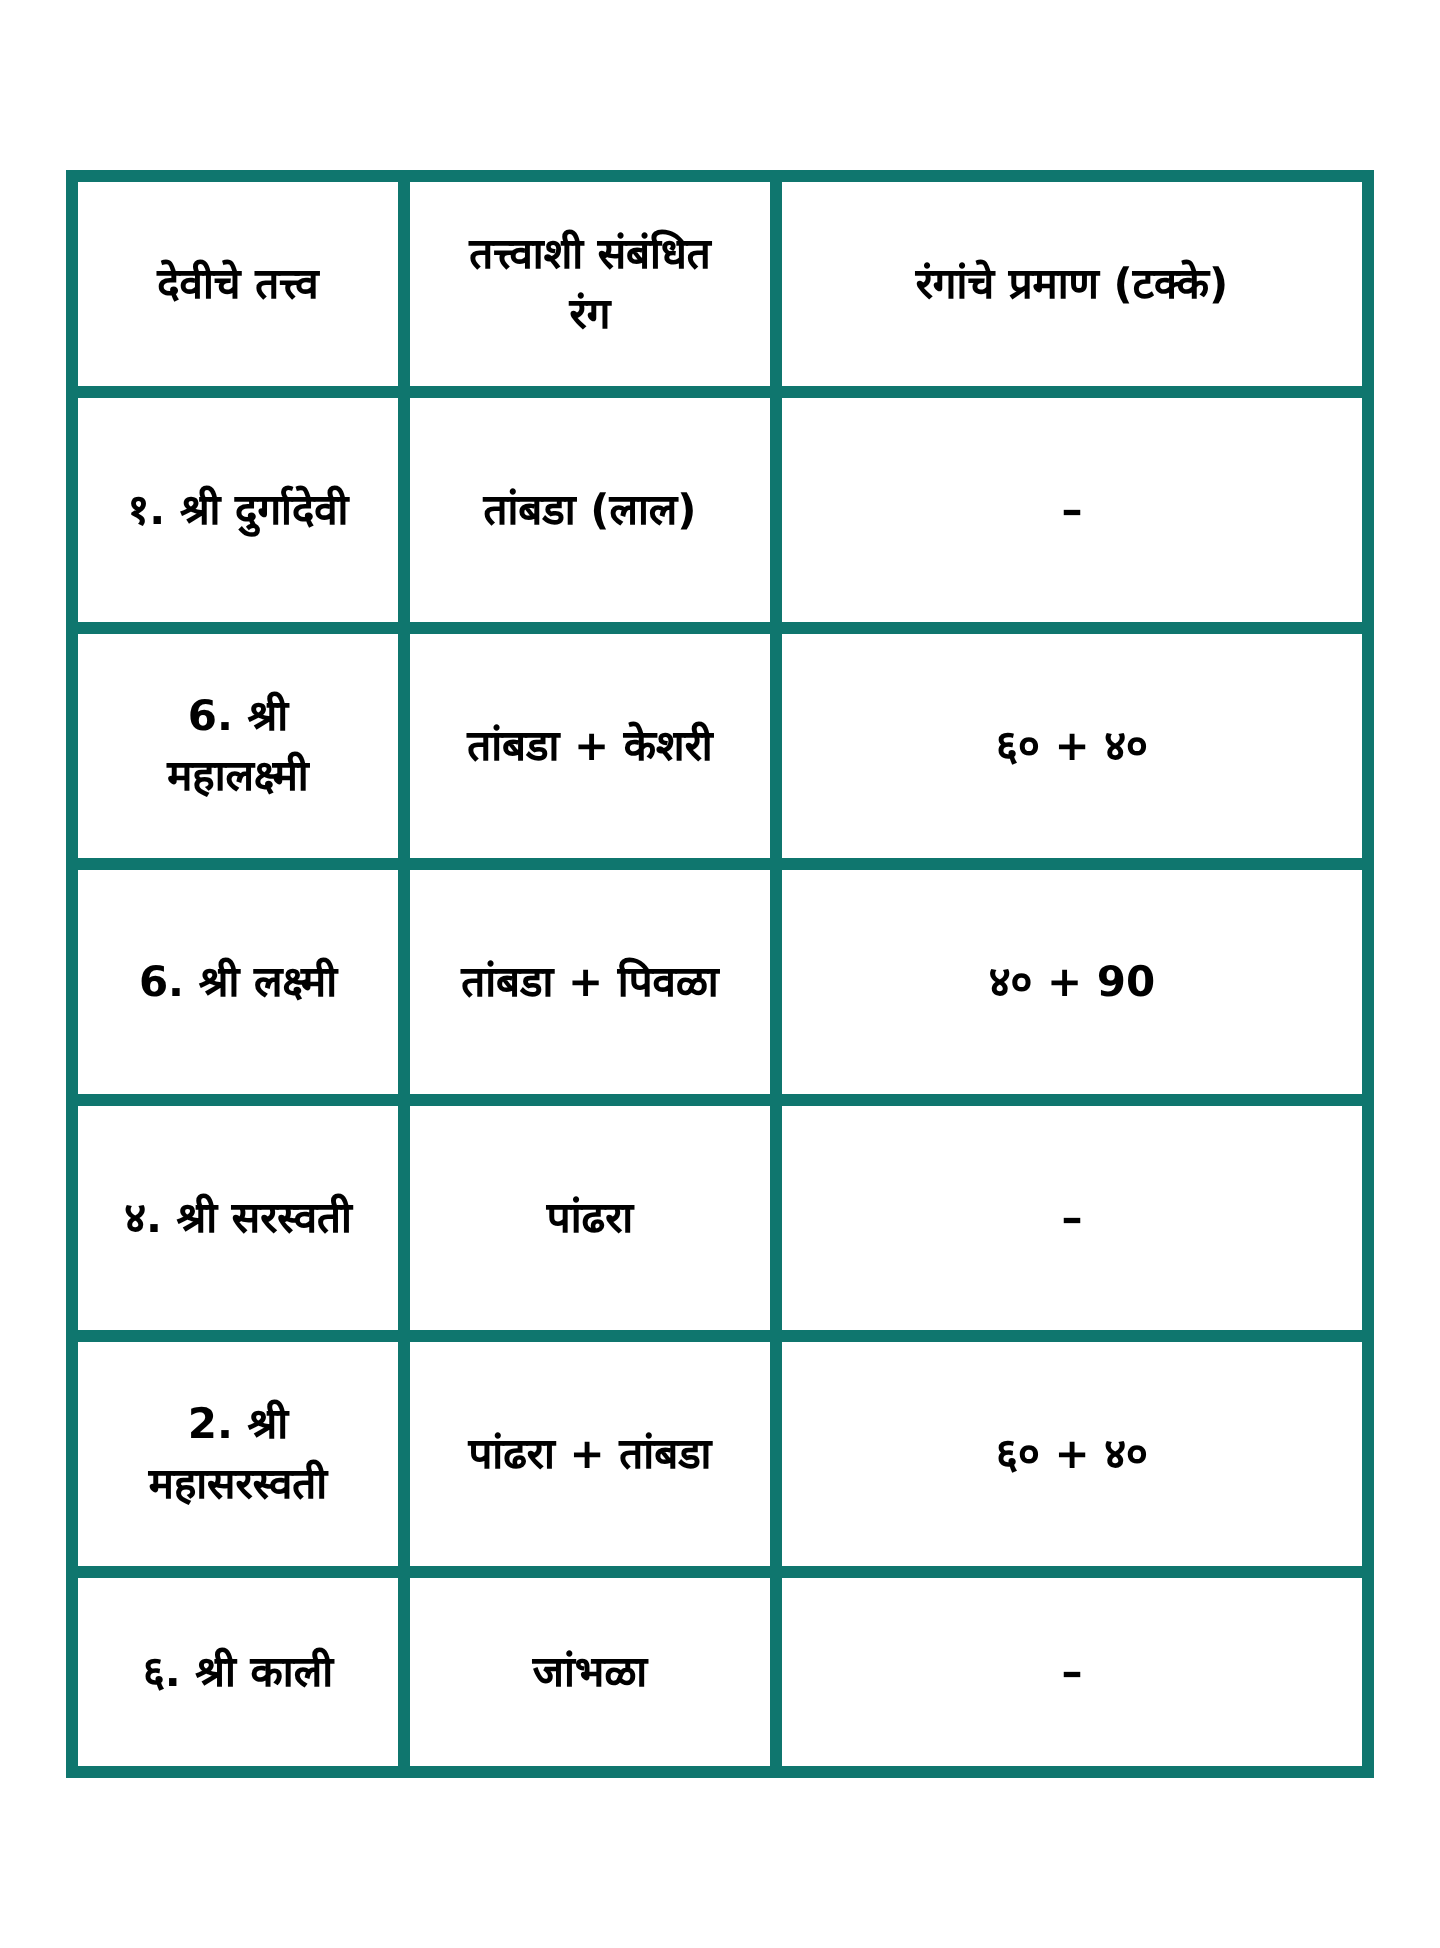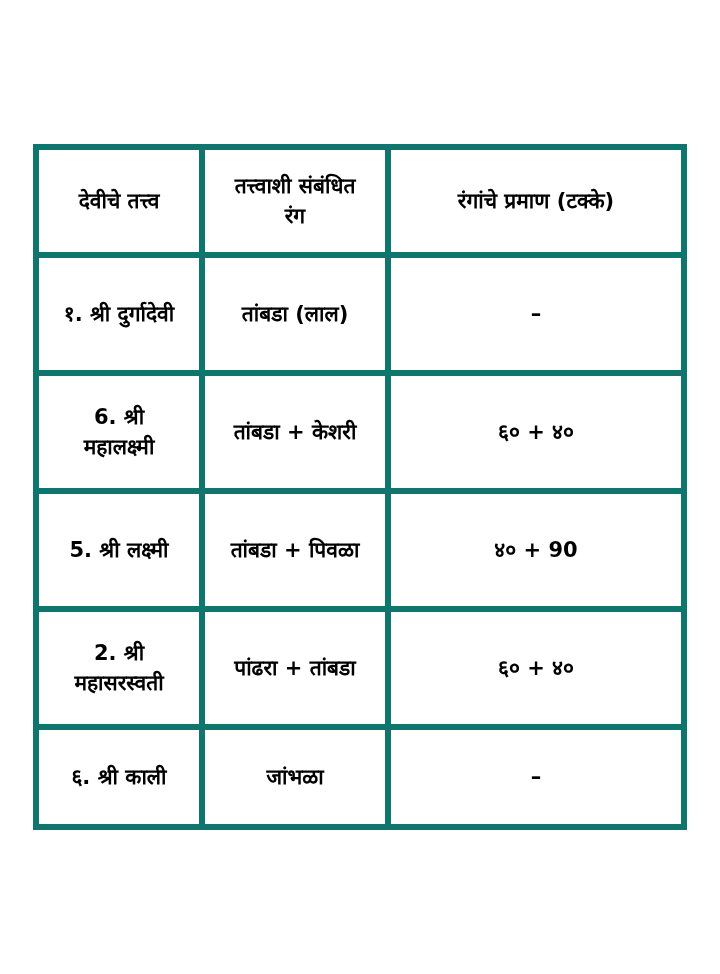--- a/index.html
+++ b/index.html
@@ -80,23 +80,28 @@
         <td class="cell-first">१. श्री दुर्गादेवी</td>
         <td>तांबडा (लाल)</td>
         <td class="dash">–</td>
       </tr>
       <tr class="tall">
         <td class="cell-first">6. श्री महालक्ष्मी</td>
         <td>तांबडा + केशरी</td>
         <td>६० + ४०</td>
       </tr>
       <tr class="tall">
-        <td class="cell-first">5. श्री लक्ष्मी</td>
+        <td class="cell-first">6. श्री लक्ष्मी</td>
         <td>तांबडा + पिवळा</td>
         <td>४० + 90</td>
+      </tr>
+      <tr class="tall">
+        <td class="cell-first">४. श्री सरस्वती</td>
+        <td>पांढरा</td>
+        <td class="dash">–</td>
       </tr>
       <tr class="tall">
         <td class="cell-first">2. श्री महासरस्वती</td>
         <td>पांढरा + तांबडा</td>
         <td>६० + ४०</td>
       </tr>
       <tr>
         <td class="cell-first">६. श्री काली</td>
         <td>जांभळा</td>
         <td class="dash">–</td>

